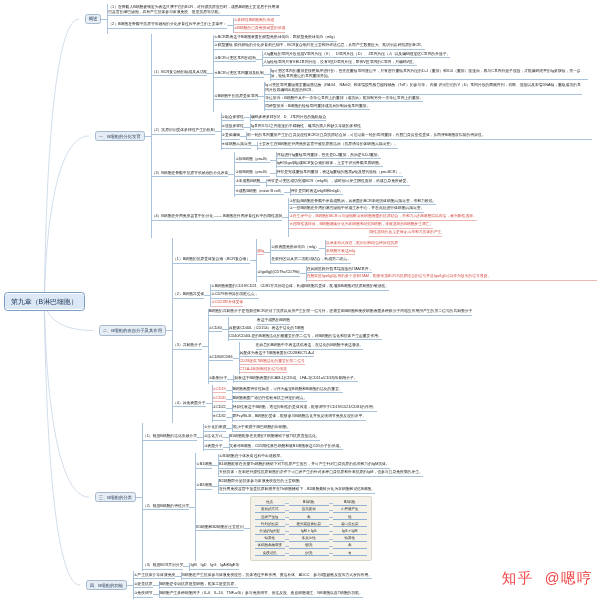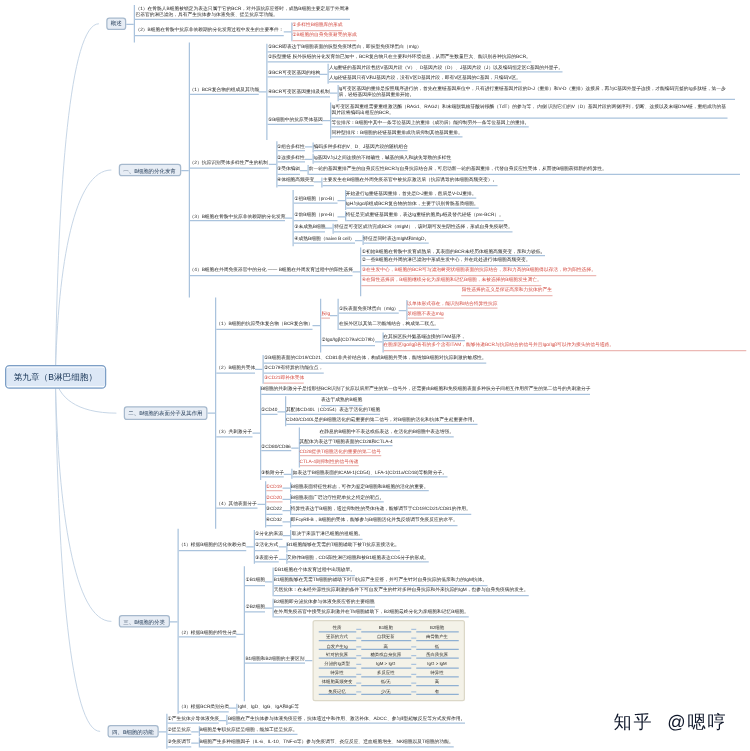--- a/index.html
+++ b/index.html
@@ -24,21 +24,21 @@
   .t{font-size:3.8px;color:#1a1a1a;line-height:1.3;white-space:nowrap;padding-bottom:.6px;}
   .u{border-bottom:.5px solid #aac3dd;}
   .ru{color:#d2453b;border-bottom:.5px solid #ecb9b5;}
   .ttable{background:#f4f2e8;border:.6px solid #dcd8c8;border-radius:2px;
           padding:2.5px 4px;display:flex;flex-direction:column;}
   .trow{display:flex;align-items:center;padding:.85px 0;}
   .tc{font-size:3.5px;color:#262626;text-align:center;line-height:1.3;
       border-bottom:.5px solid #8fb0d2;}
   .tleg{width:4px;height:.6px;background:#aac3dd;flex:0 0 4px;}
   .tc0{width:30px;} .tc1{width:40px;} .tc2{width:34px;}
-  .watermark{position:absolute;right:18px;bottom:16px;color:#0f172a;font-size:14.5px;letter-spacing:1.5px;line-height:1;font-weight:400;white-space:pre;}
+  .watermark{position:absolute;right:7px;bottom:16px;color:#ef4444;font-size:14.5px;letter-spacing:1.5px;line-height:1;font-weight:400;white-space:pre;}
 </style></head>
 <body>
 
 <div id="map">
     <div class="rootwrap">
       <span class="root-box">第九章（B淋巴细胞）</span>
       <svg class="rootlinks">
         <path d="M40.3 297.5C42.3 142.1 52.1 15.0 75.1 15.0" fill="none" stroke="#c3d3e4" stroke-width="0.75"></path>
         <path d="M40.3 297.5C42.3 206.5 55.5 132.0 85.1 132.0" fill="none" stroke="#c3d3e4" stroke-width="0.75"></path>
         <path d="M40.3 297.5C42.3 313.5 56.9 326.5 89.1 326.5" fill="none" stroke="#c3d3e4" stroke-width="0.75"></path>

